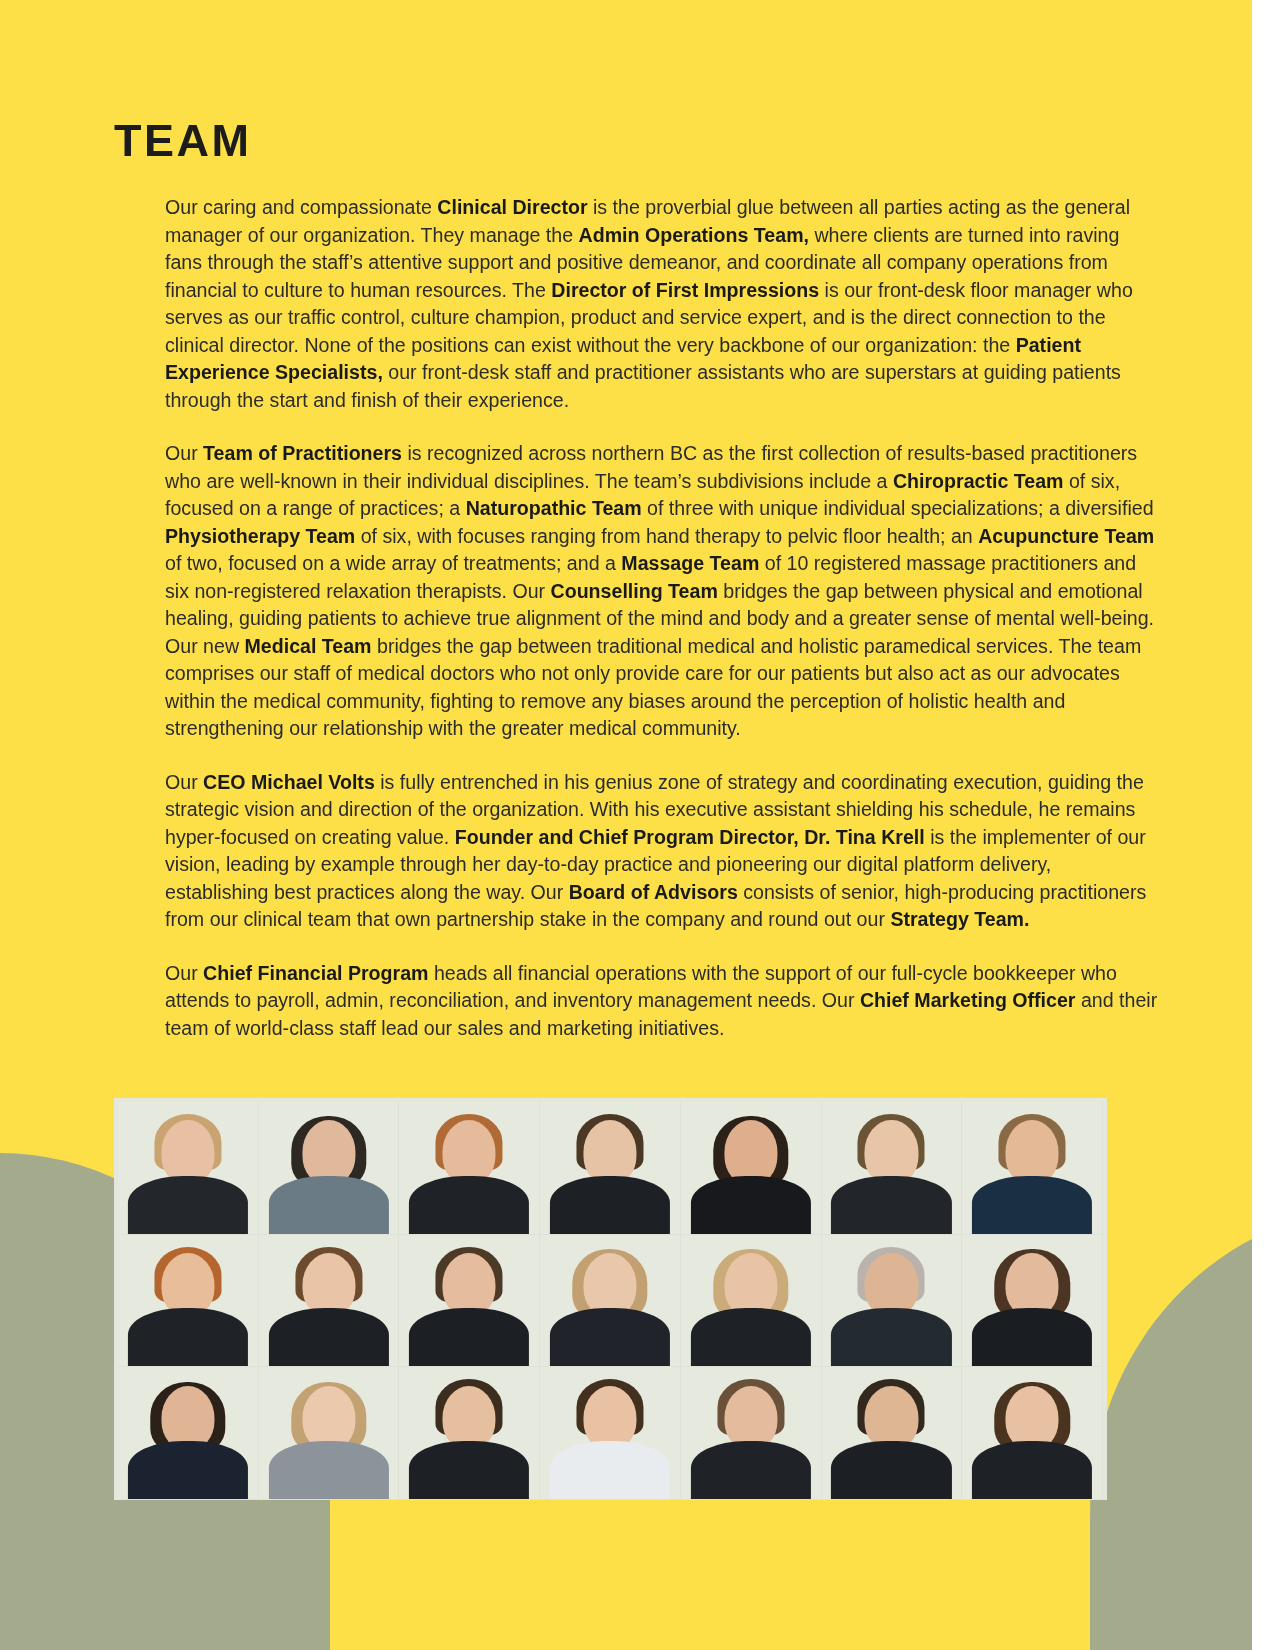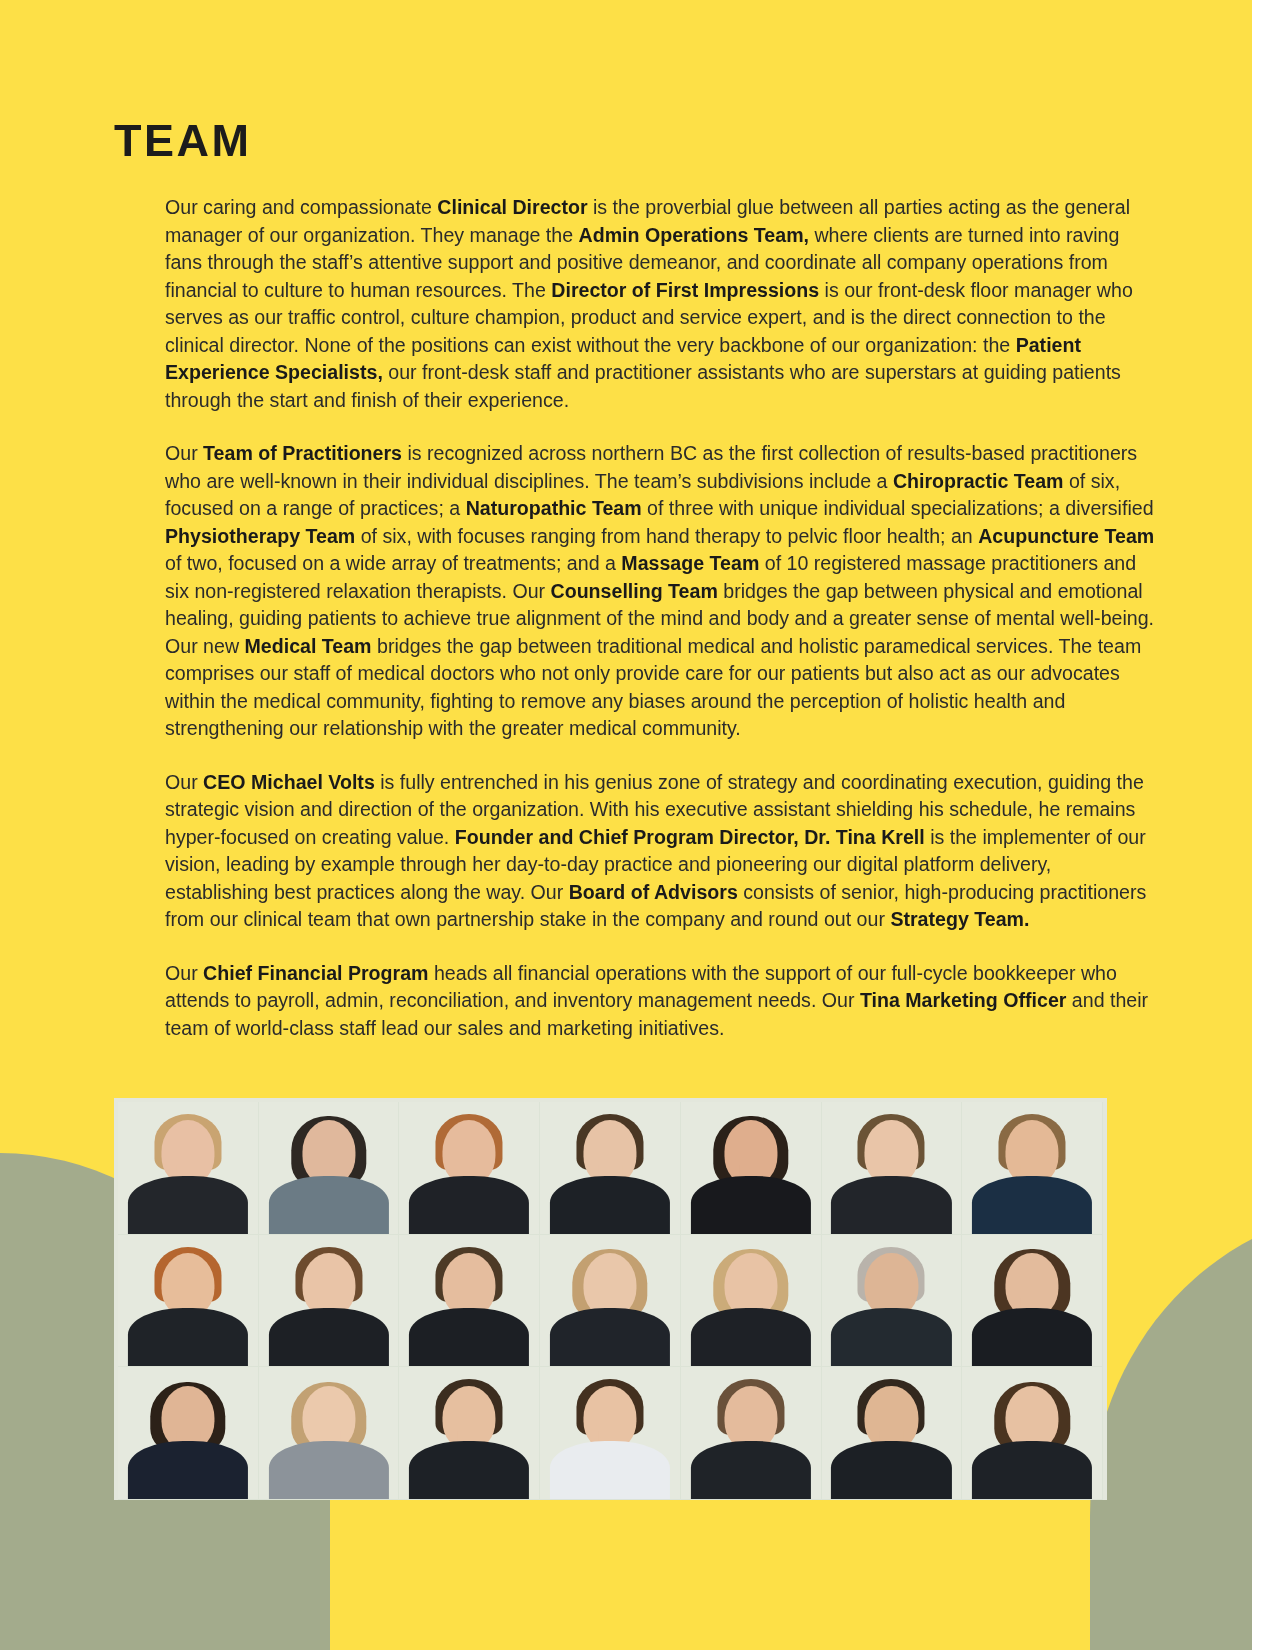--- a/index.html
+++ b/index.html
@@ -170,21 +170,21 @@
   <div class="deco-right"></div>
 
   <div class="content">
 
     <h1 class="page-title">TEAM</h1>
 
     <div class="body-copy">
       <p>Our caring and compassionate <b>Clinical Director</b> is the proverbial glue between all parties acting as the general manager of our organization. They manage the <b>Admin Operations Team,</b> where clients are turned into raving fans through the staff’s attentive support and positive demeanor, and coordinate all company operations from financial to culture to human resources. The <b>Director of First Impressions</b> is our front-desk floor manager who serves as our traffic control, culture champion, product and service expert, and is the direct connection to the clinical director. None of the positions can exist without the very backbone of our organization: the <b>Patient Experience Specialists,</b> our front-desk staff and practitioner assistants who are superstars at guiding patients through the start and finish of their experience.</p>
       <p>Our <b>Team of Practitioners</b> is recognized across northern BC as the first collection of results-based practitioners who are well-known in their individual disciplines. The team’s subdivisions include a <b>Chiropractic Team</b> of six, focused on a range of practices; a <b>Naturopathic Team</b> of three with unique individual specializations; a diversified <b>Physiotherapy Team</b> of six, with focuses ranging from hand therapy to pelvic floor health; an <b>Acupuncture Team</b> of two, focused on a wide array of treatments; and a <b>Massage Team</b> of 10 registered massage practitioners and six non-registered relaxation therapists. Our <b>Counselling Team</b> bridges the gap between physical and emotional healing, guiding patients to achieve true alignment of the mind and body and a greater sense of mental well-being. Our new <b>Medical Team</b> bridges the gap between traditional medical and holistic paramedical services. The team comprises our staff of medical doctors who not only provide care for our patients but also act as our advocates within the medical community, fighting to remove any biases around the perception of holistic health and strengthening our relationship with the greater medical community.</p>
       <p>Our <b>CEO Michael Volts</b> is fully entrenched in his genius zone of strategy and coordinating execution, guiding the strategic vision and direction of the organization. With his executive assistant shielding his schedule, he remains hyper-focused on creating value. <b>Founder and Chief Program Director, Dr. Tina Krell</b> is the implementer of our vision, leading by example through her day-to-day practice and pioneering our digital platform delivery, establishing best practices along the way. Our <b>Board of Advisors</b> consists of senior, high-producing practitioners from our clinical team that own partnership stake in the company and round out our <b>Strategy Team.</b></p>
-      <p>Our <b>Chief Financial Program</b> heads all financial operations with the support of our full-cycle bookkeeper who attends to payroll, admin, reconciliation, and inventory management needs. Our <b>Tina Marketing Officer</b> and their team of world-class staff lead our sales and marketing initiatives.</p>
+      <p>Our <b>Chief Financial Program</b> heads all financial operations with the support of our full-cycle bookkeeper who attends to payroll, admin, reconciliation, and inventory management needs. Our <b>Chief Marketing Officer</b> and their team of world-class staff lead our sales and marketing initiatives.</p>
     </div>
 
     <div class="photo-grid-wrap">
       <div class="photo-grid">
           <div class="photo-cell">
             <div class="portrait">
               <div class="p-hair" style="background: rgb(201, 164, 113);"></div>
               <div class="p-head" style="background: rgb(232, 192, 164);"></div>
               <div class="p-neck" style="background: rgb(232, 192, 164);"></div>
               <div class="p-body" style="background: rgb(35, 38, 43);"></div>

